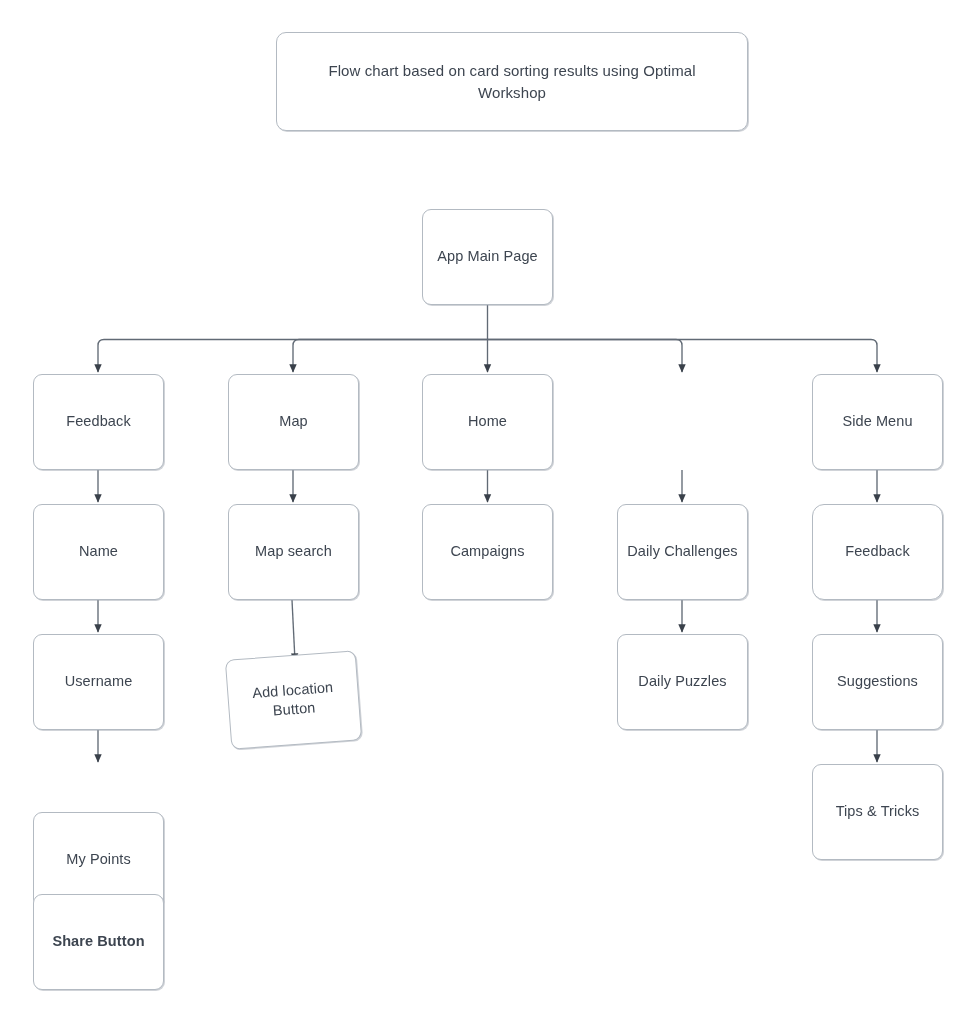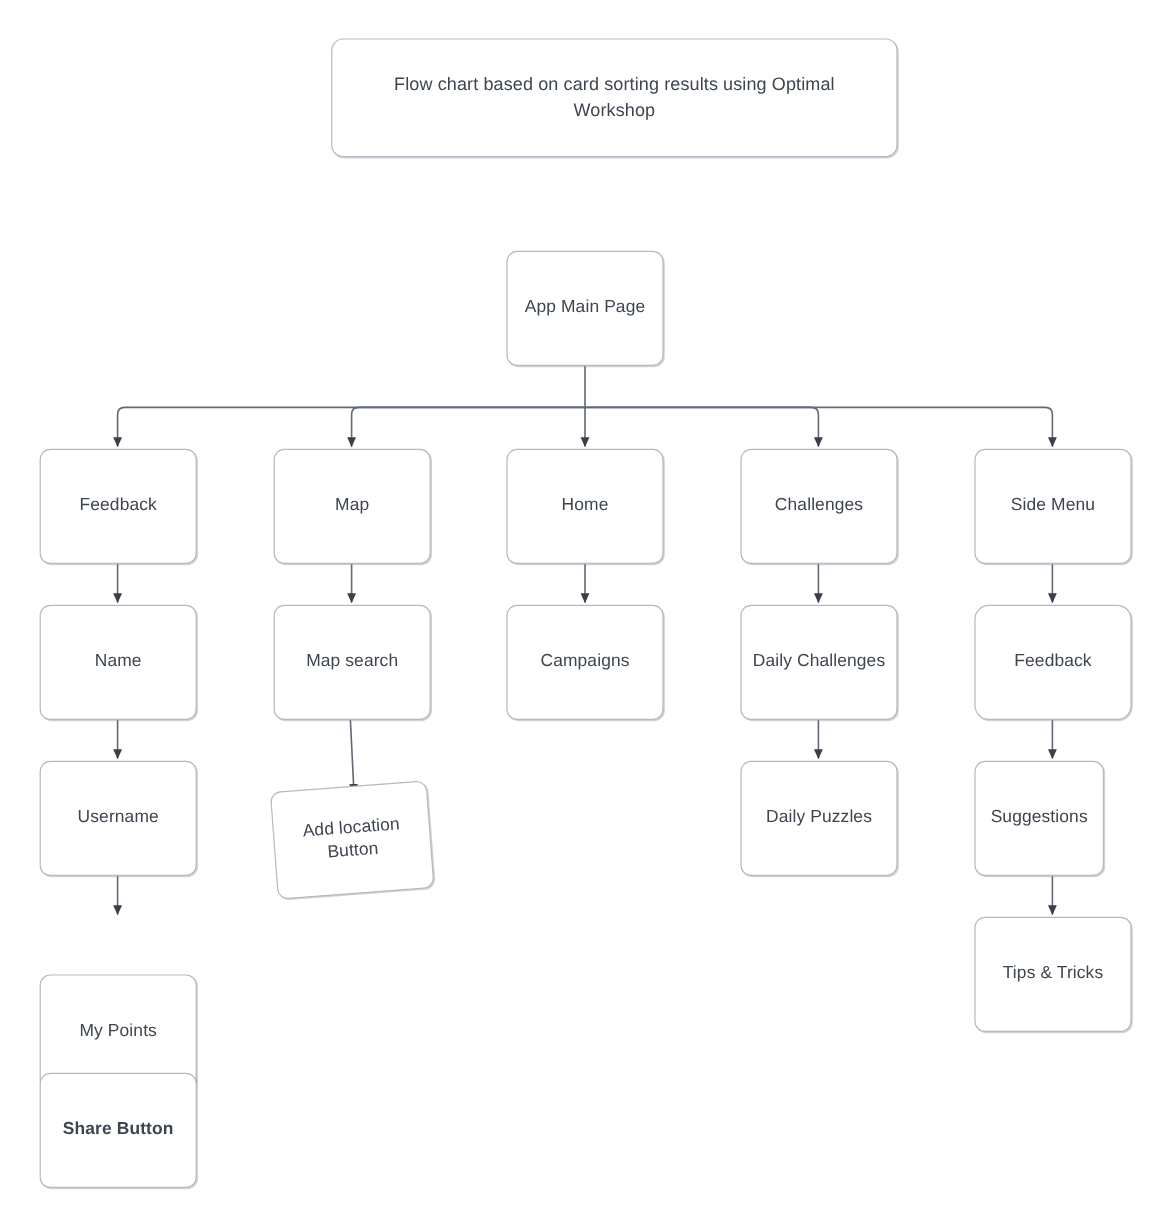--- a/index.html
+++ b/index.html
@@ -132,36 +132,33 @@
     <span class="node-label">Add location Button</span>
   </div>
 
   <div class="node" style="left:422px; top:374px; width:131px; height:96px;">
     <span class="node-label">Home</span>
   </div>
   <div class="node" style="left:422px; top:504px; width:131px; height:96px;">
     <span class="node-label">Campaigns</span>
   </div>
 
-  <div class="node" style="left:617px; top:374px; width:131px; height:96px;">
-    <span class="node-label">Challenges</span>
-  </div>
   <div class="node" style="left:617px; top:504px; width:131px; height:96px;">
     <span class="node-label">Daily Challenges</span>
   </div>
   <div class="node" style="left:617px; top:634px; width:131px; height:96px;">
     <span class="node-label">Daily Puzzles</span>
   </div>
 
   <div class="node" style="left:812px; top:374px; width:131px; height:96px;">
     <span class="node-label">Side Menu</span>
   </div>
   <div class="node" style="left:812px; top:504px; width:131px; height:96px;border-radius:12px;">
     <span class="node-label">Feedback</span>
   </div>
-  <div class="node" style="left:812px; top:634px; width:108px; height:96px;">
+  <div class="node" style="left:812px; top:634px; width:131px; height:96px;">
     <span class="node-label">Suggestions</span>
   </div>
   <div class="node" style="left:812px; top:764px; width:131px; height:96px;">
     <span class="node-label">Tips &amp; Tricks</span>
   </div>
 
 </div>
 
 </body></html>

